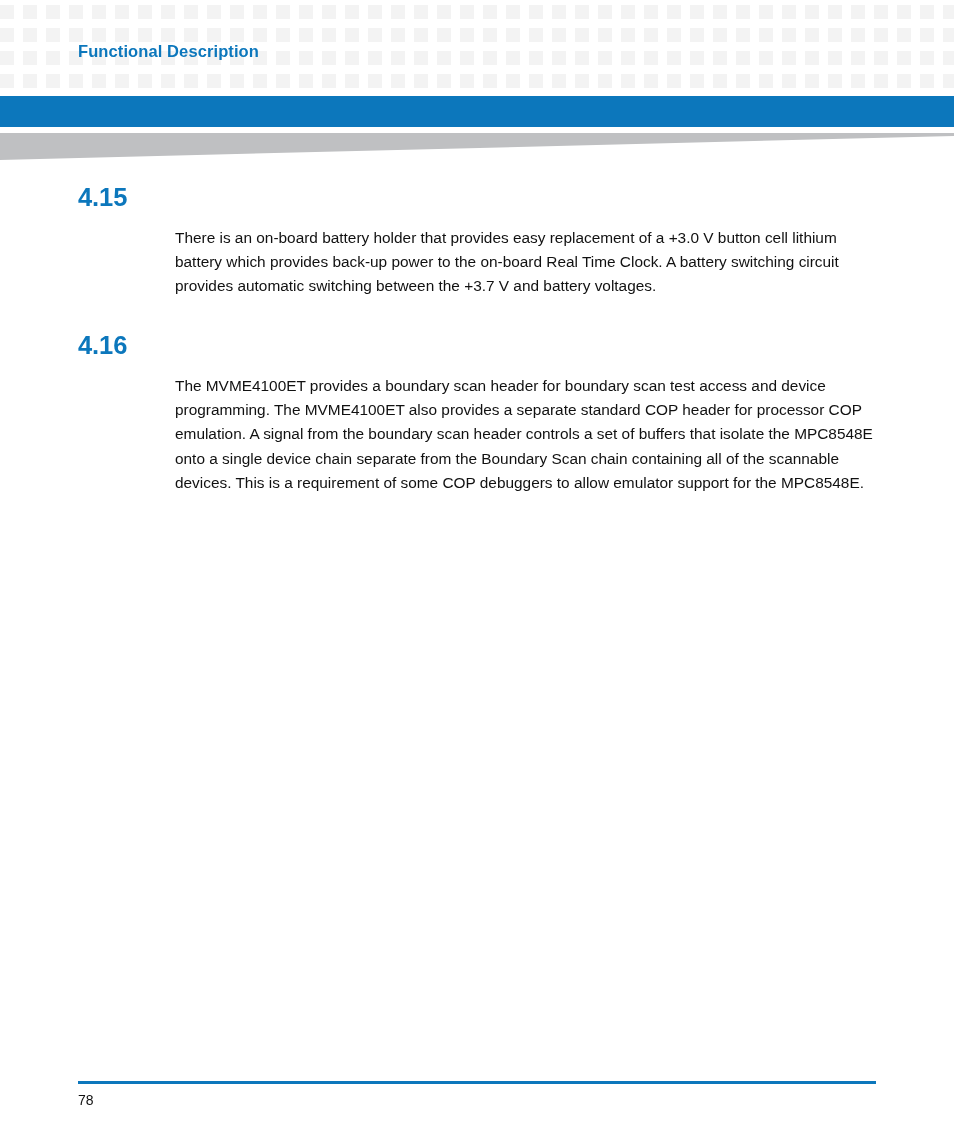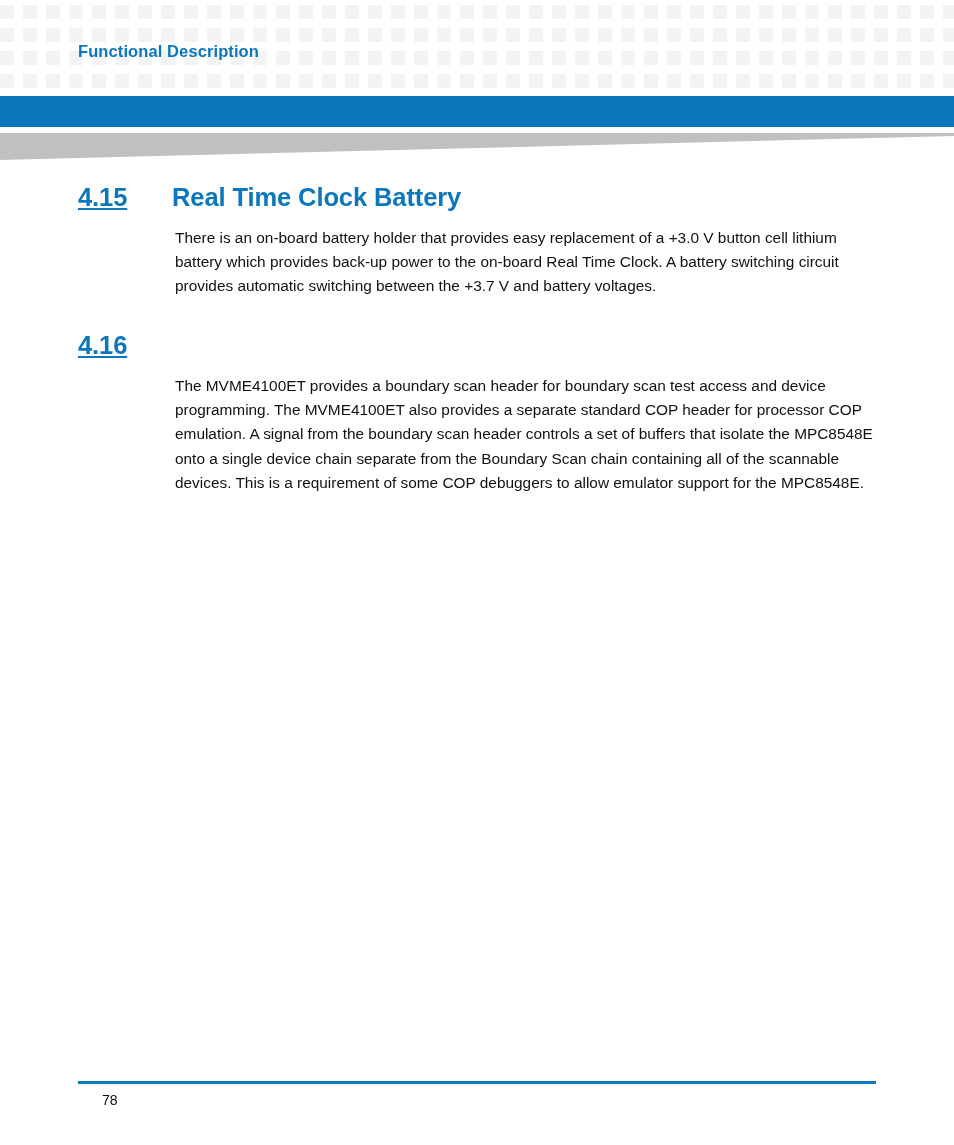--- a/index.html
+++ b/index.html
@@ -105,21 +105,20 @@
     color: #0c77bc;
     font-weight: bold;
     font-size: 25.5px;
     letter-spacing: -0.1px;
     margin: 0;
     padding-left: 78px;
   }
   .sec-num {
     width: 94px;
     flex: 0 0 94px;
-    text-decoration: underline;
   }
   .sec-title { flex: 1 1 auto; }
 
   .body-text {
     margin: 0;
     padding-left: 175px;
     padding-right: 78px;
     font-size: 15.4px;
     line-height: 24.1px;
     color: #111111;
@@ -147,21 +146,20 @@
     width: 798px;
     height: 2.5px;
     background: #0c77bc;
   }
   .footer-page-number {
     position: absolute;
     left: 78px;
     top: 27px;
     font-size: 14px;
     color: #111111;
-    margin-left: 24px;
   }
   .footer-doc-title {
     position: absolute;
     left: 0;
     top: 28px;
     width: 954px;
     text-align: center;
     font-size: 13.2px;
     color: #111111;
     padding-left: 70px;
@@ -353,21 +351,20 @@
   <svg width="954" height="32" viewBox="0 0 954 32" xmlns="http://www.w3.org/2000/svg">
     <polygon points="0,0 954,0 954,3 0,27" fill="#bfc0c2"></polygon>
   </svg>
 </div>
 
 <div class="content">
 
   <div class="section" id="section-415">
     <h2 class="sec-heading">
       <span class="sec-num">4.15</span>
-      <span class="sec-title">Real Time Clock Battery</span>
     </h2>
     <p class="body-text">There is an on-board battery holder that provides easy replacement of a +3.0 V button cell lithium battery which provides back-up power to the on-board Real Time Clock. A battery switching circuit provides automatic switching between the +3.7 V and battery voltages.</p>
   </div>
 
   <div class="section" id="section-416">
     <h2 class="sec-heading">
       <span class="sec-num">4.16</span>
     </h2>
     <p class="body-text">The MVME4100ET provides a boundary scan header for boundary scan test access and device programming. The MVME4100ET also provides a separate standard COP header for processor COP emulation. A signal from the boundary scan header controls a set of buffers that isolate the MPC8548E onto a single device chain separate from the Boundary Scan chain containing all of the scannable devices. This is a requirement of some COP debuggers to allow emulator support for the MPC8548E.</p>
   </div>

